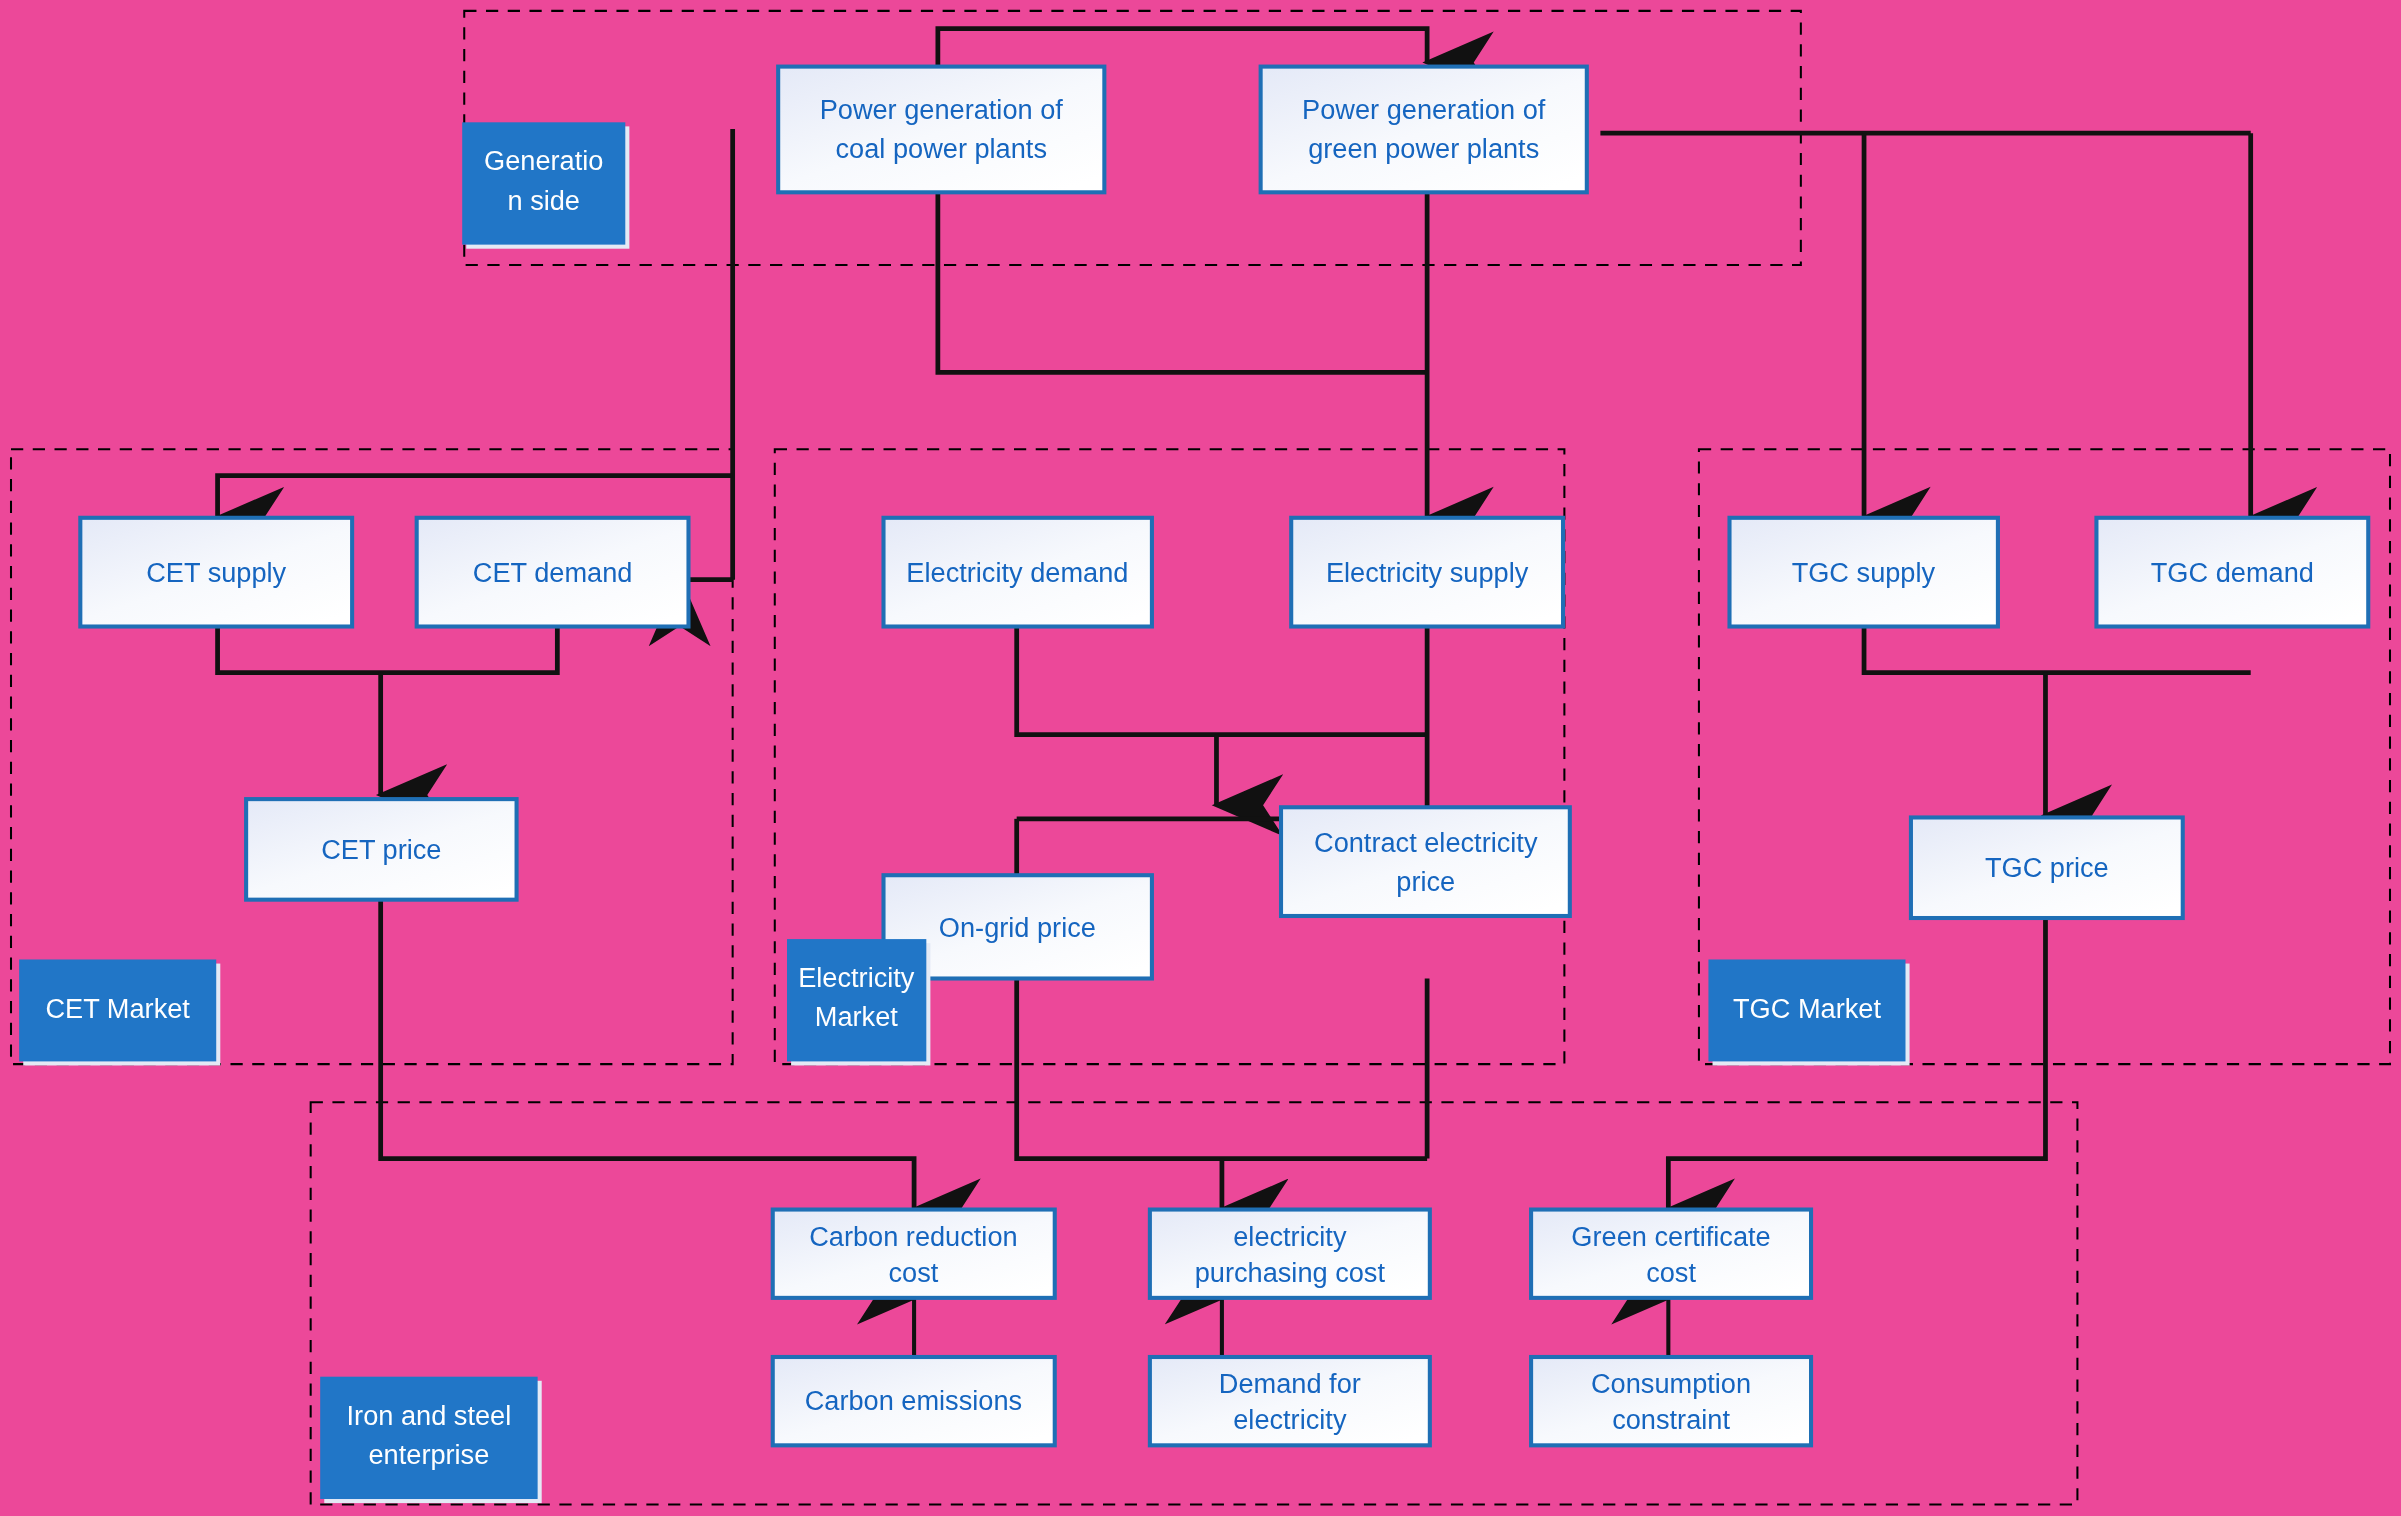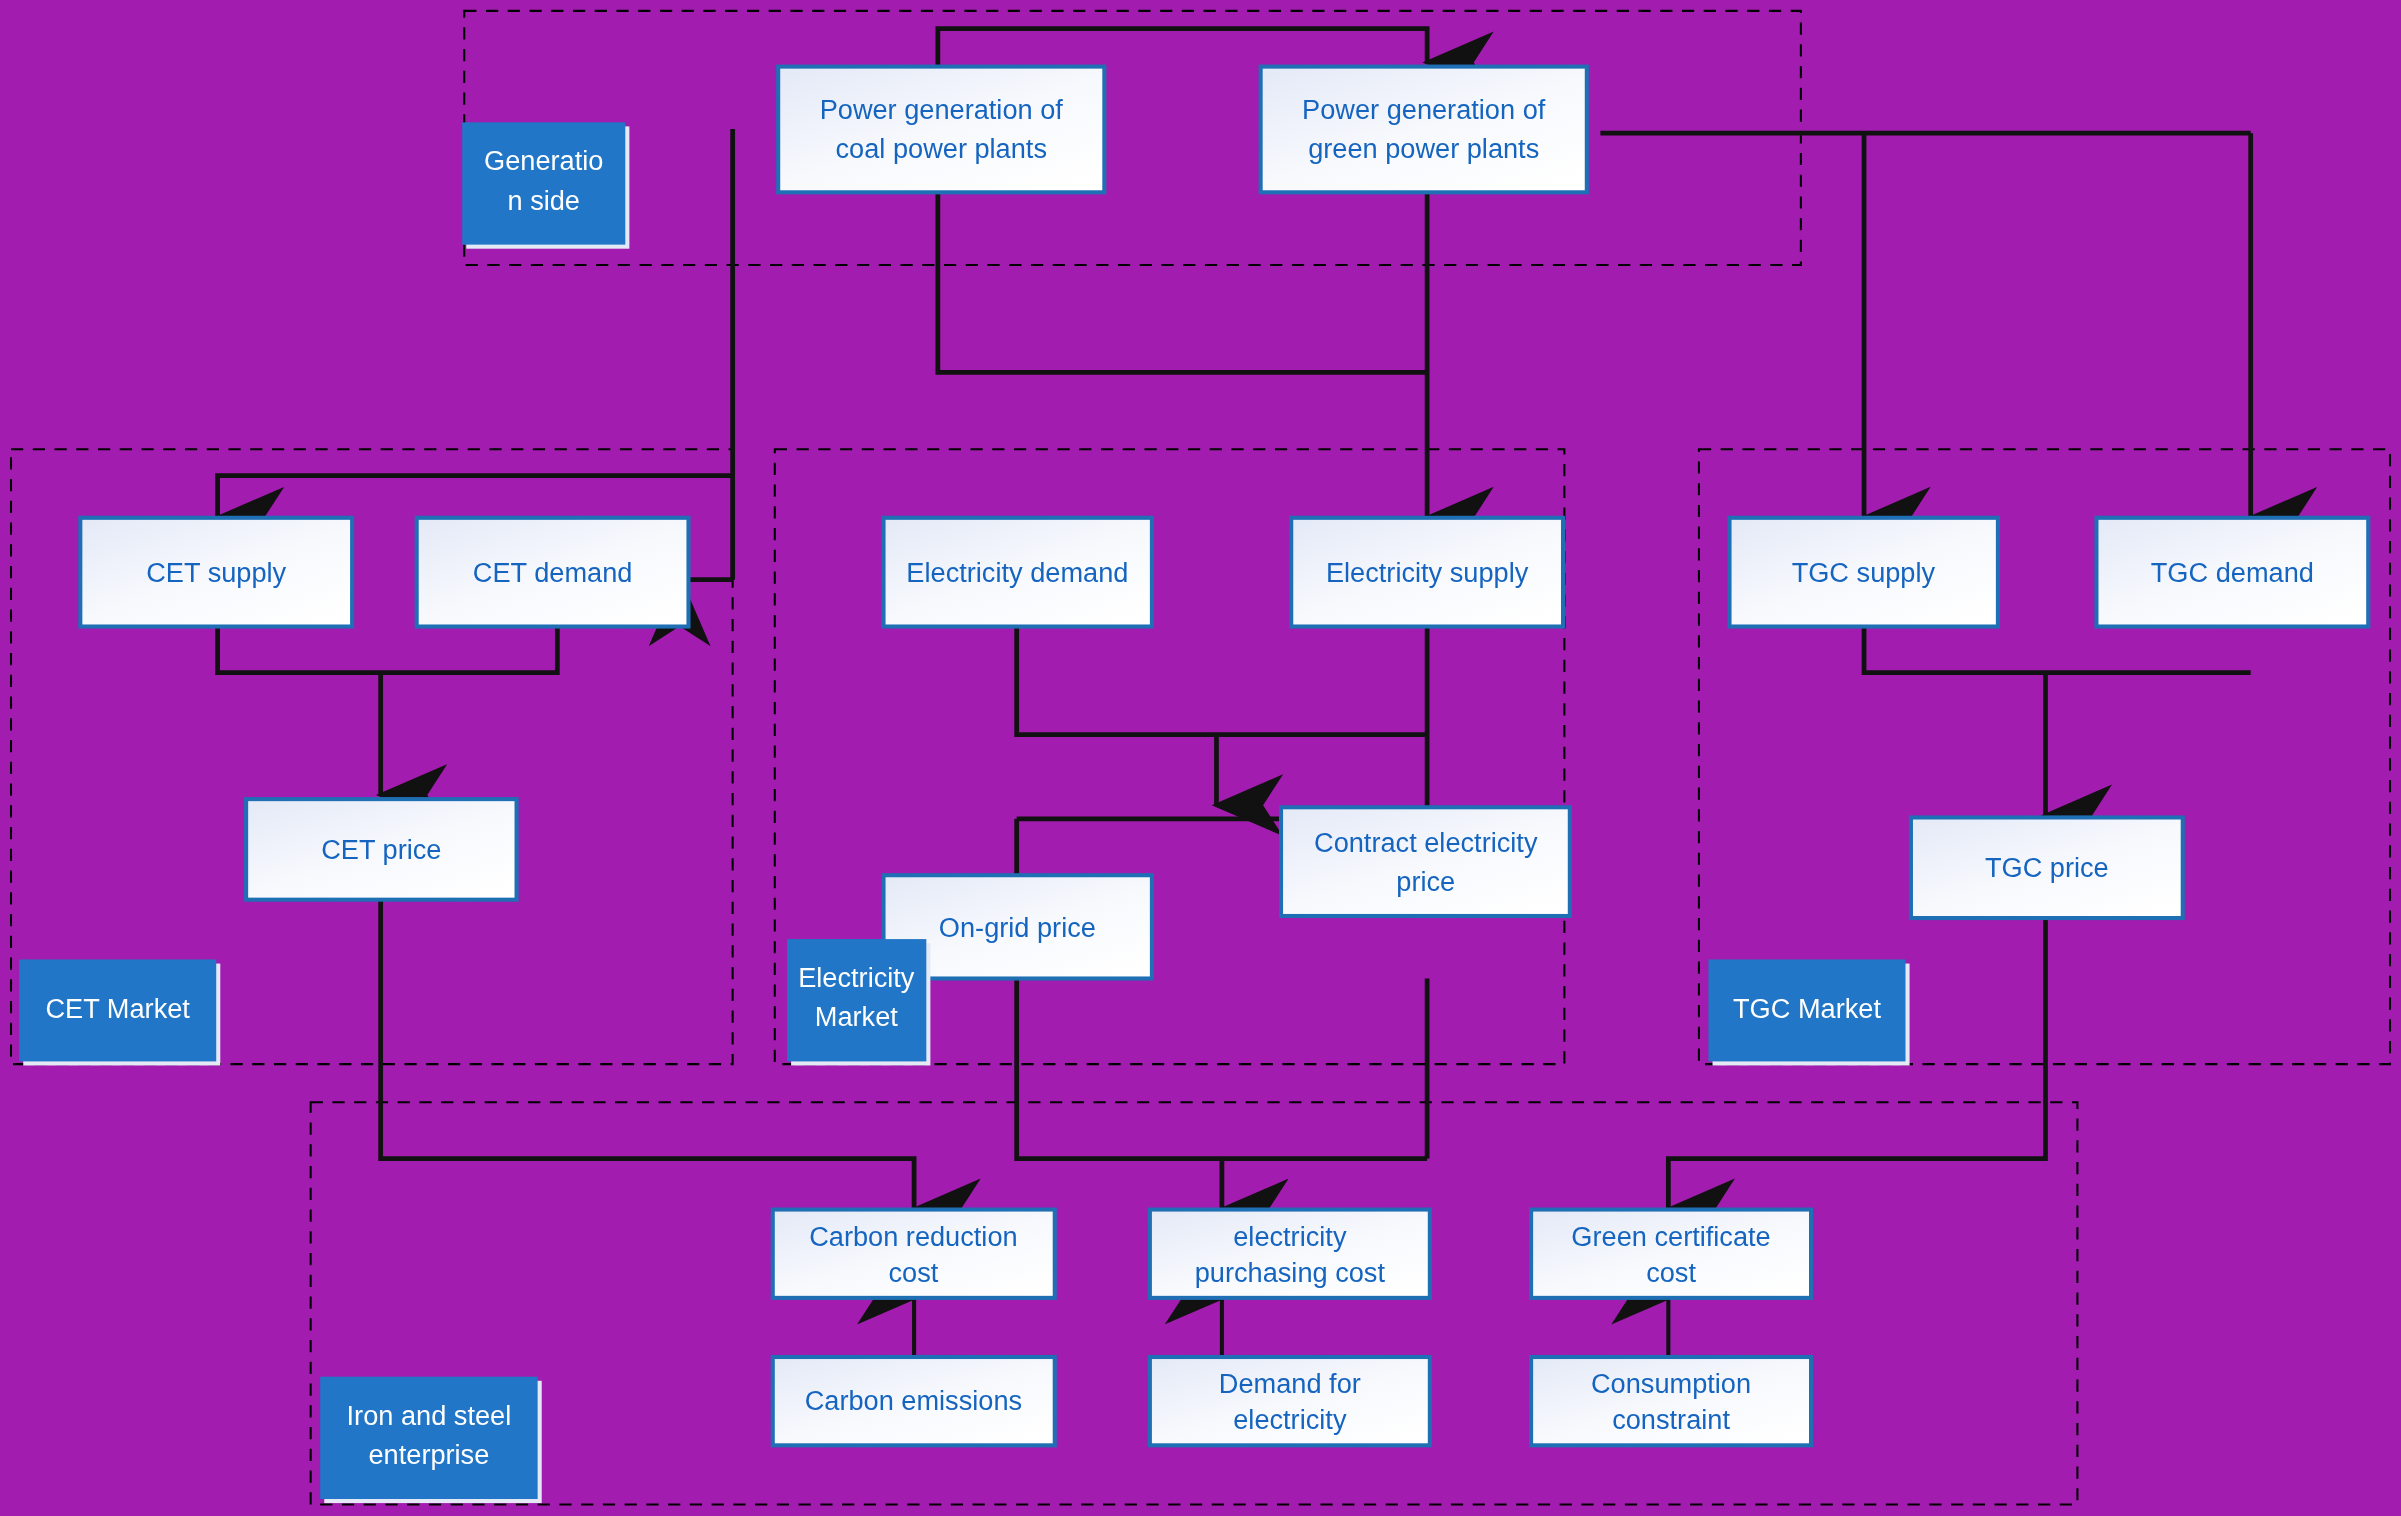--- a/index.html
+++ b/index.html
@@ -4,21 +4,21 @@
 <style>
   html, body {
     margin: 0;
     padding: 0;
     background: #ffffff;
   }
   #stage {
     position: relative;
     width: 2401px;
     height: 1516px;
-    background: #a21caf;
+    background: #ec4899;
     font-family: "Liberation Sans", sans-serif;
     overflow: hidden;
   }
   svg.layer {
     position: absolute;
     left: 0; top: 0;
     width: 2401px;
     height: 1516px;
   }
   .node-text {

